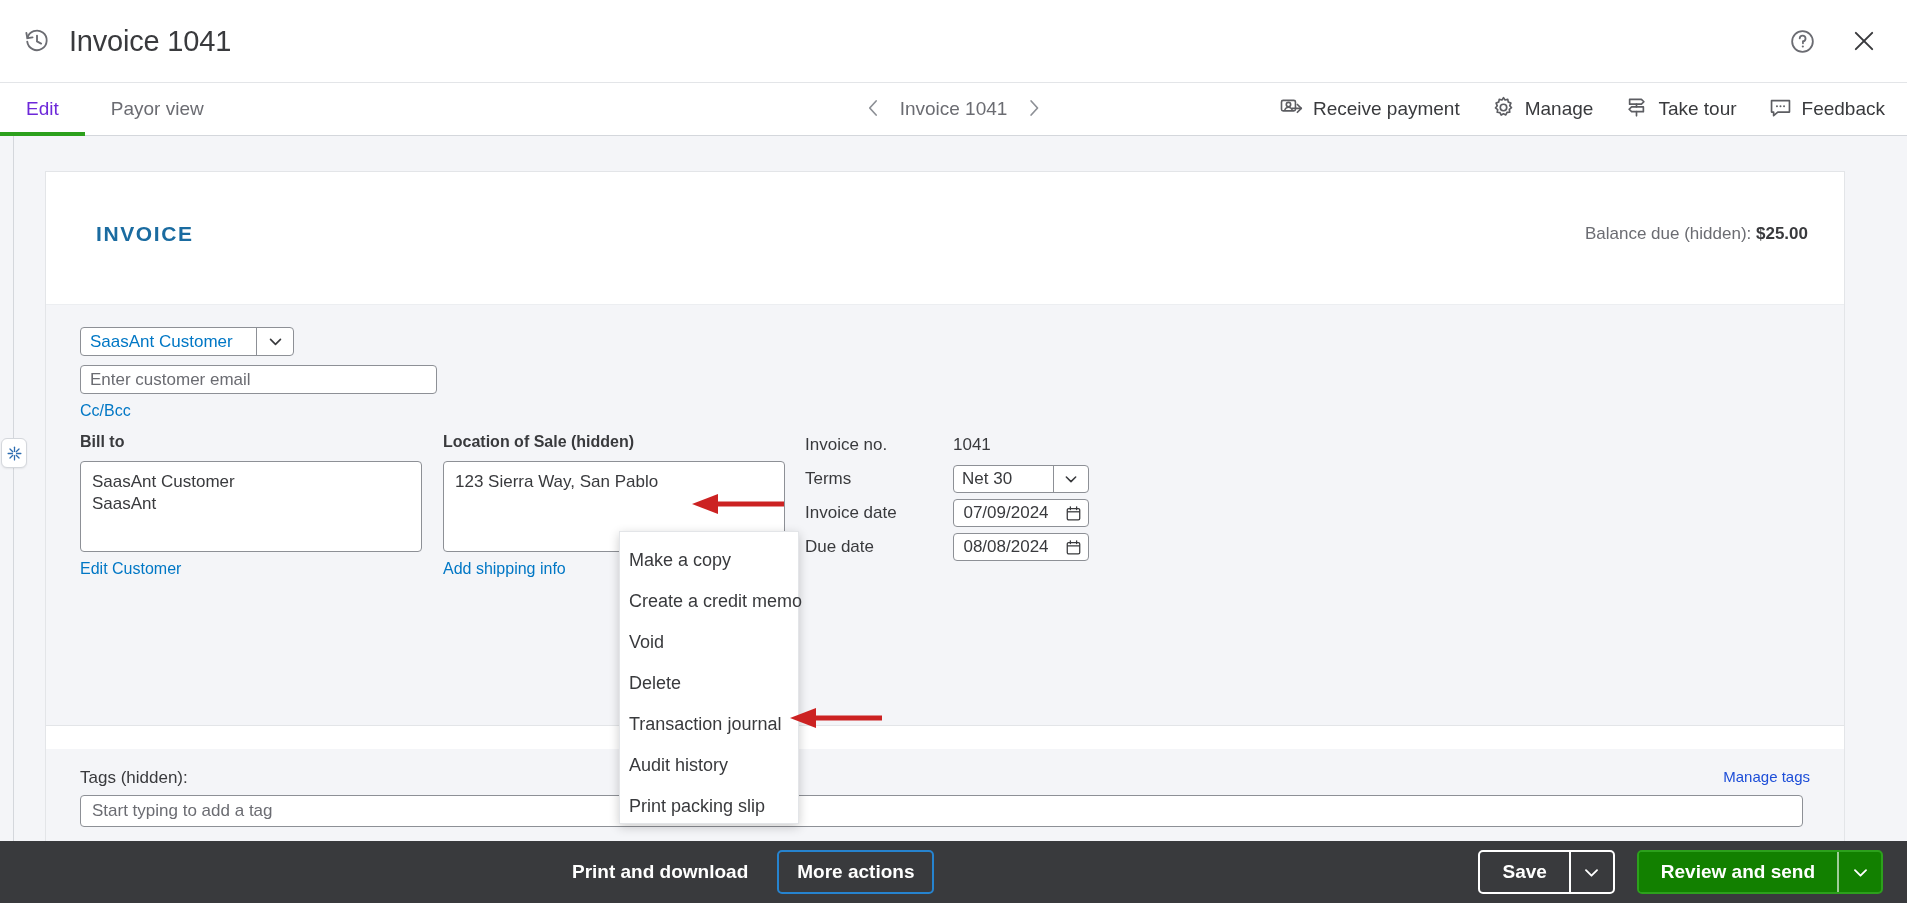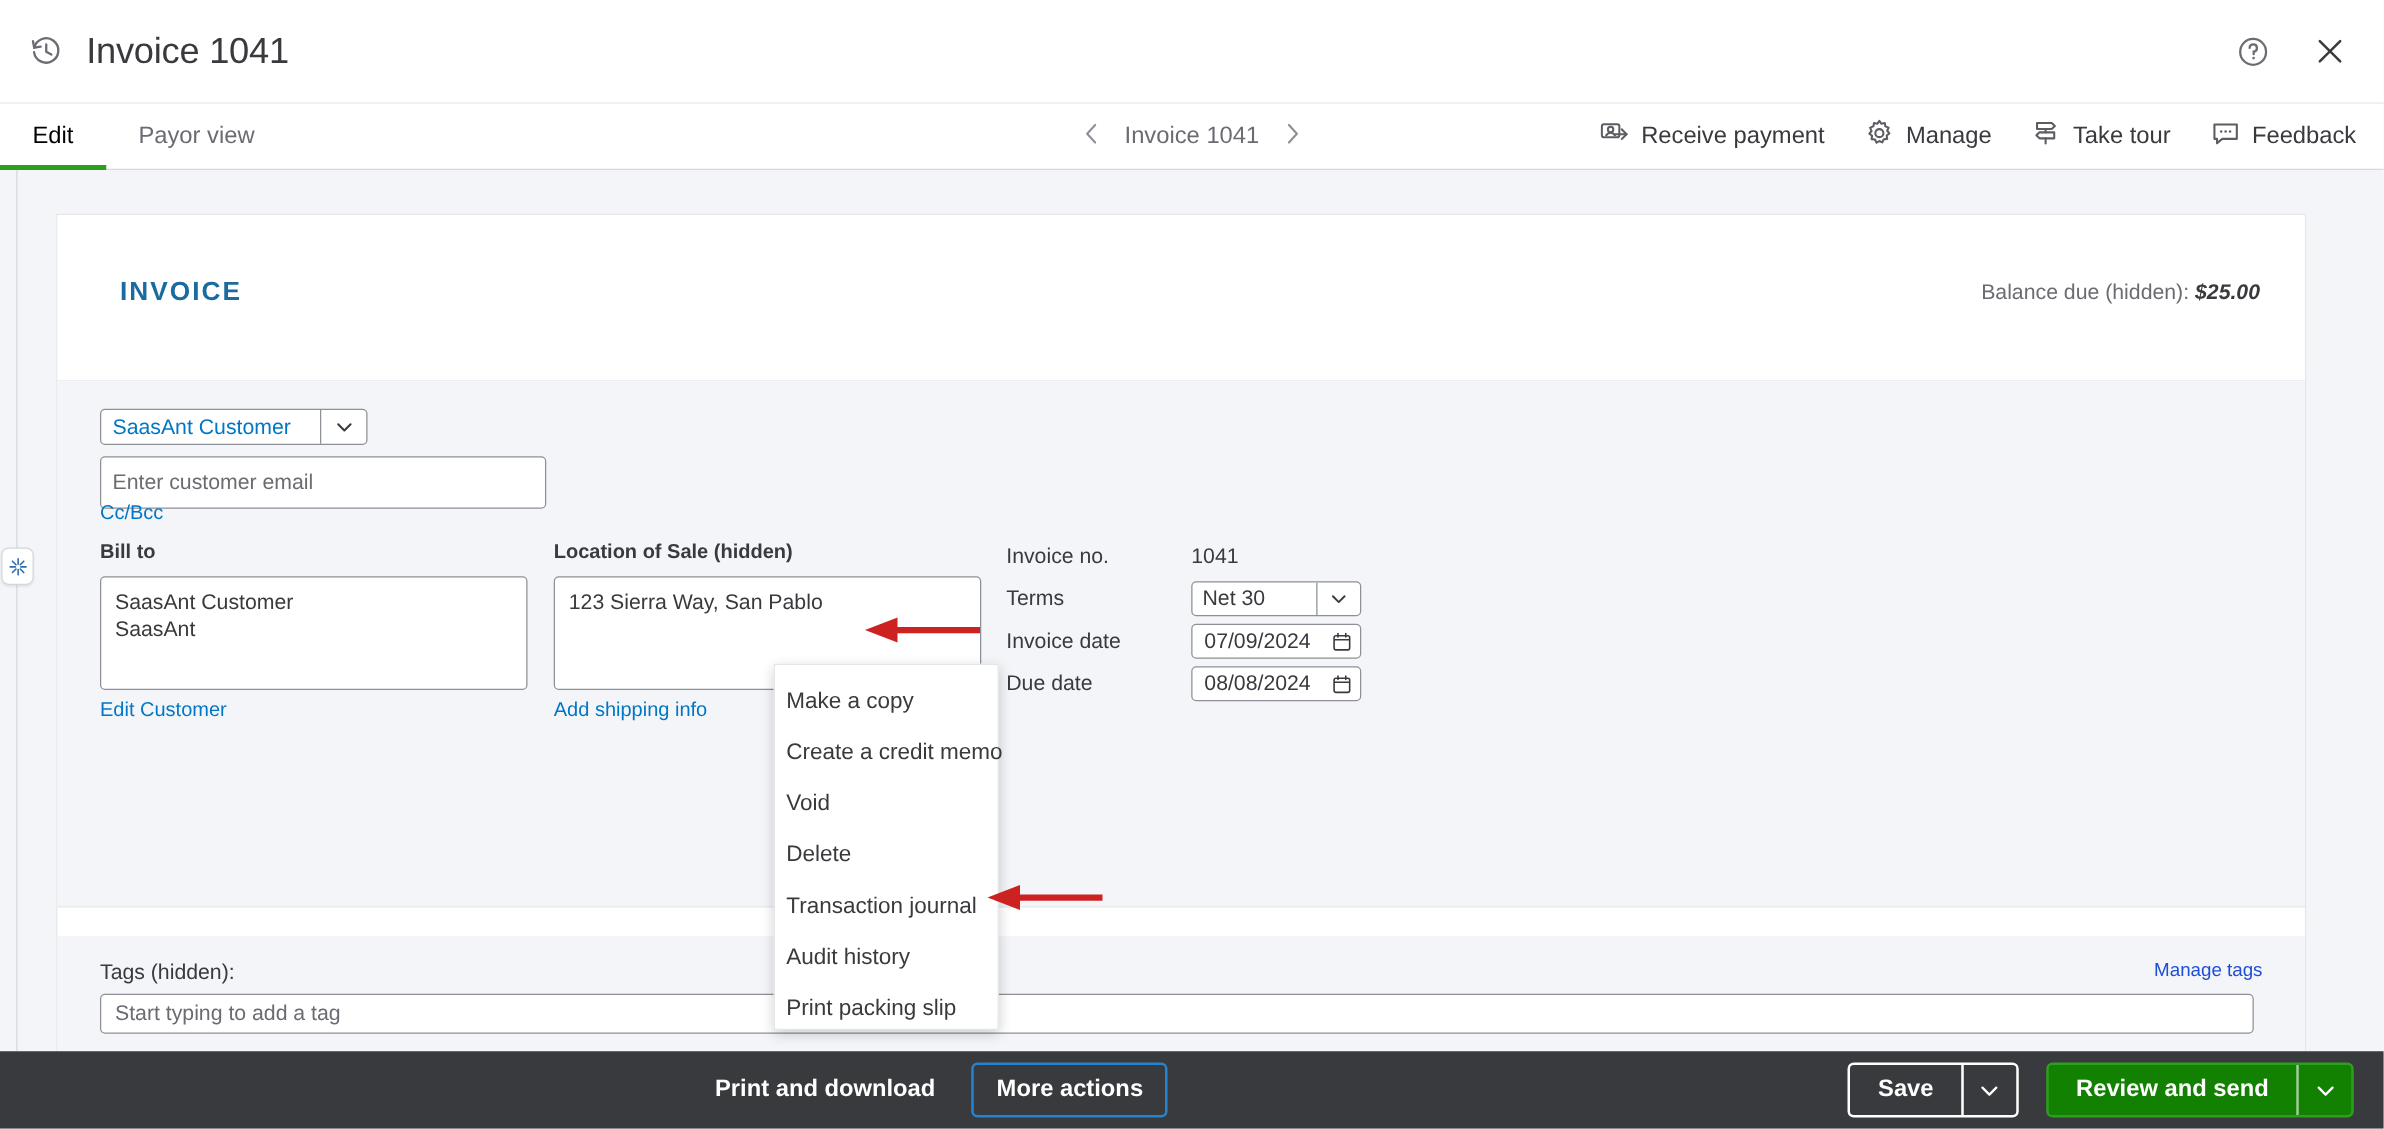--- a/index.html
+++ b/index.html
@@ -30,21 +30,21 @@
     position: absolute; top: 83px; left: 0; width: 1907px; height: 53px;
     background: #ffffff; border-bottom: 1px solid #d4d7dc;
     display: flex; align-items: center;
   }
   .tabs { display: flex; height: 53px; }
   .tab {
     display: flex; align-items: center; justify-content: center;
     padding: 0 26px; font-size: 19px; color: #6b6c72; cursor: pointer;
     position: relative; height: 53px;
   }
-  .tab.active { color: #000000; align-items: center; }
+  .tab.active { color: #6d28d9; align-items: center; }
   .tab.active::after {
     content: ""; position: absolute; left: 0; right: 0; bottom: 0;
     height: 4px; background: #2ca01c;
   }
   .nav-center {
     position: absolute; left: 50%; transform: translateX(-50%);
     display: flex; align-items: center; gap: 16px;
   }
   .nav-arrow { color: #8d9096; font-size: 21px; cursor: pointer; padding: 0 4px; line-height: 1;}
   .nav-label { font-size: 19px; color: #6b6c72; }
@@ -70,34 +70,34 @@
   }
   .sheet-head { height: 133px; position: relative; background:#fff; border-bottom: 1px solid #eceef1;}
   .inv-word {
     position: absolute; left: 50px; top: 50px;
     font-size: 21px; font-weight: bold; color: #1a6ba0; letter-spacing: 1.6px;
   }
   .balance {
     position: absolute; right: 36px; top: 52px;
     font-size: 17px; color: #6b6c72;
   }
-  .balance b { color: #393a3d; font-weight: bold; font-style: italic; }
+  .balance b { color: #393a3d; font-weight: bold; }
 
   .sheet-body { position: relative; background: #f4f5f8; height: 420px; }
 
   
   .cust-select {
     position: absolute; left: 34px; top: 22px; width: 214px; height: 29px;
     display: flex; background: #fff; border: 1px solid #8d9096; border-radius: 4px;
   }
   .cust-select .val { flex: 1; padding: 0 9px; font-size: 17px; color: #0077c5; line-height: 27px; overflow:hidden; white-space:nowrap;}
   .cust-select .cdiv { width: 1px; background: #8d9096; }
   .cust-select .carrow { width: 36px; display:flex; align-items:center; justify-content:center; cursor:pointer;}
   .email-input {
-    position: absolute; left: 34px; top: 60px; width: 357px; height: 42px;
+    position: absolute; left: 34px; top: 60px; width: 357px; height: 29px;
     background: #fff; border: 1px solid #8d9096; border-radius: 4px;
     font-size: 17px; color: #6b6c72; padding: 0 9px;
     font-family: "Liberation Sans", sans-serif;
   }
   .email-input::placeholder { color: #6b6c72; opacity: 1;}
   .ccbcc { position: absolute; left: 34px; top: 97px; font-size: 16px; color: #0077c5; cursor: pointer; }
 
   .field-label { font-size: 16px; color: #393a3d; font-weight: bold; }
   .billto-block { position: absolute; left: 34px; top: 128px; width: 342px; }
   .loc-block { position: absolute; left: 397px; top: 128px; width: 342px; }

